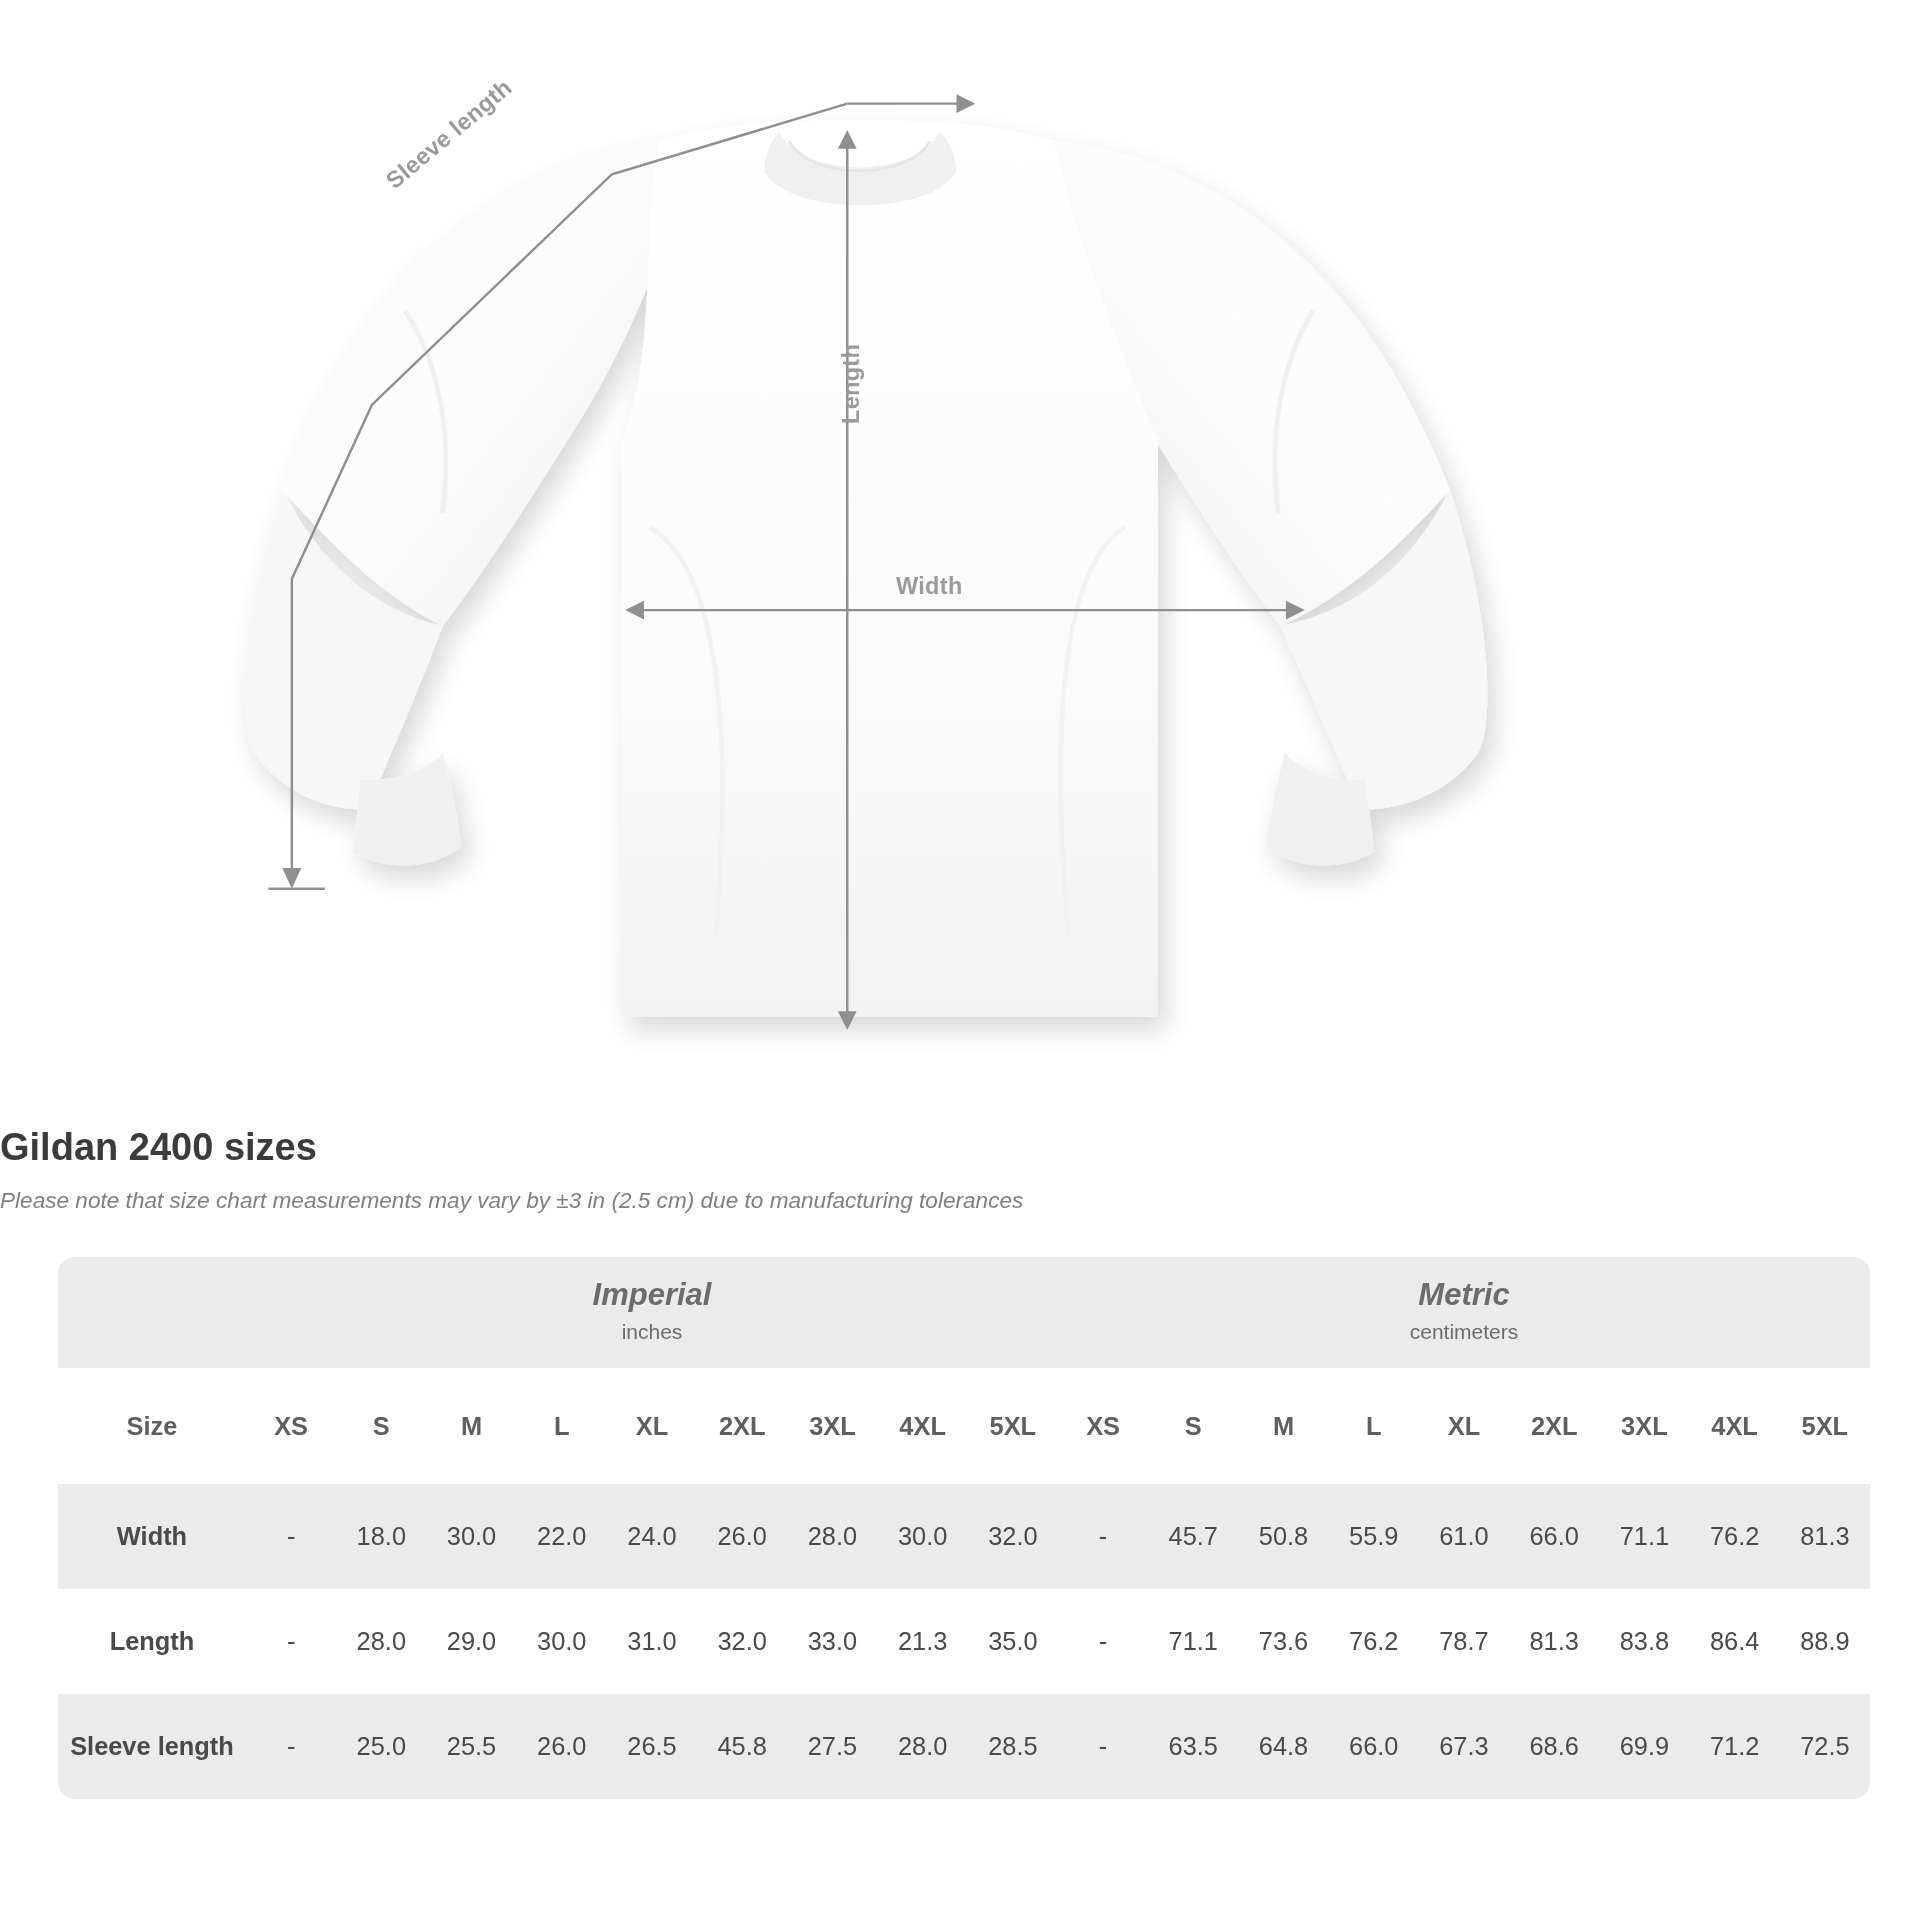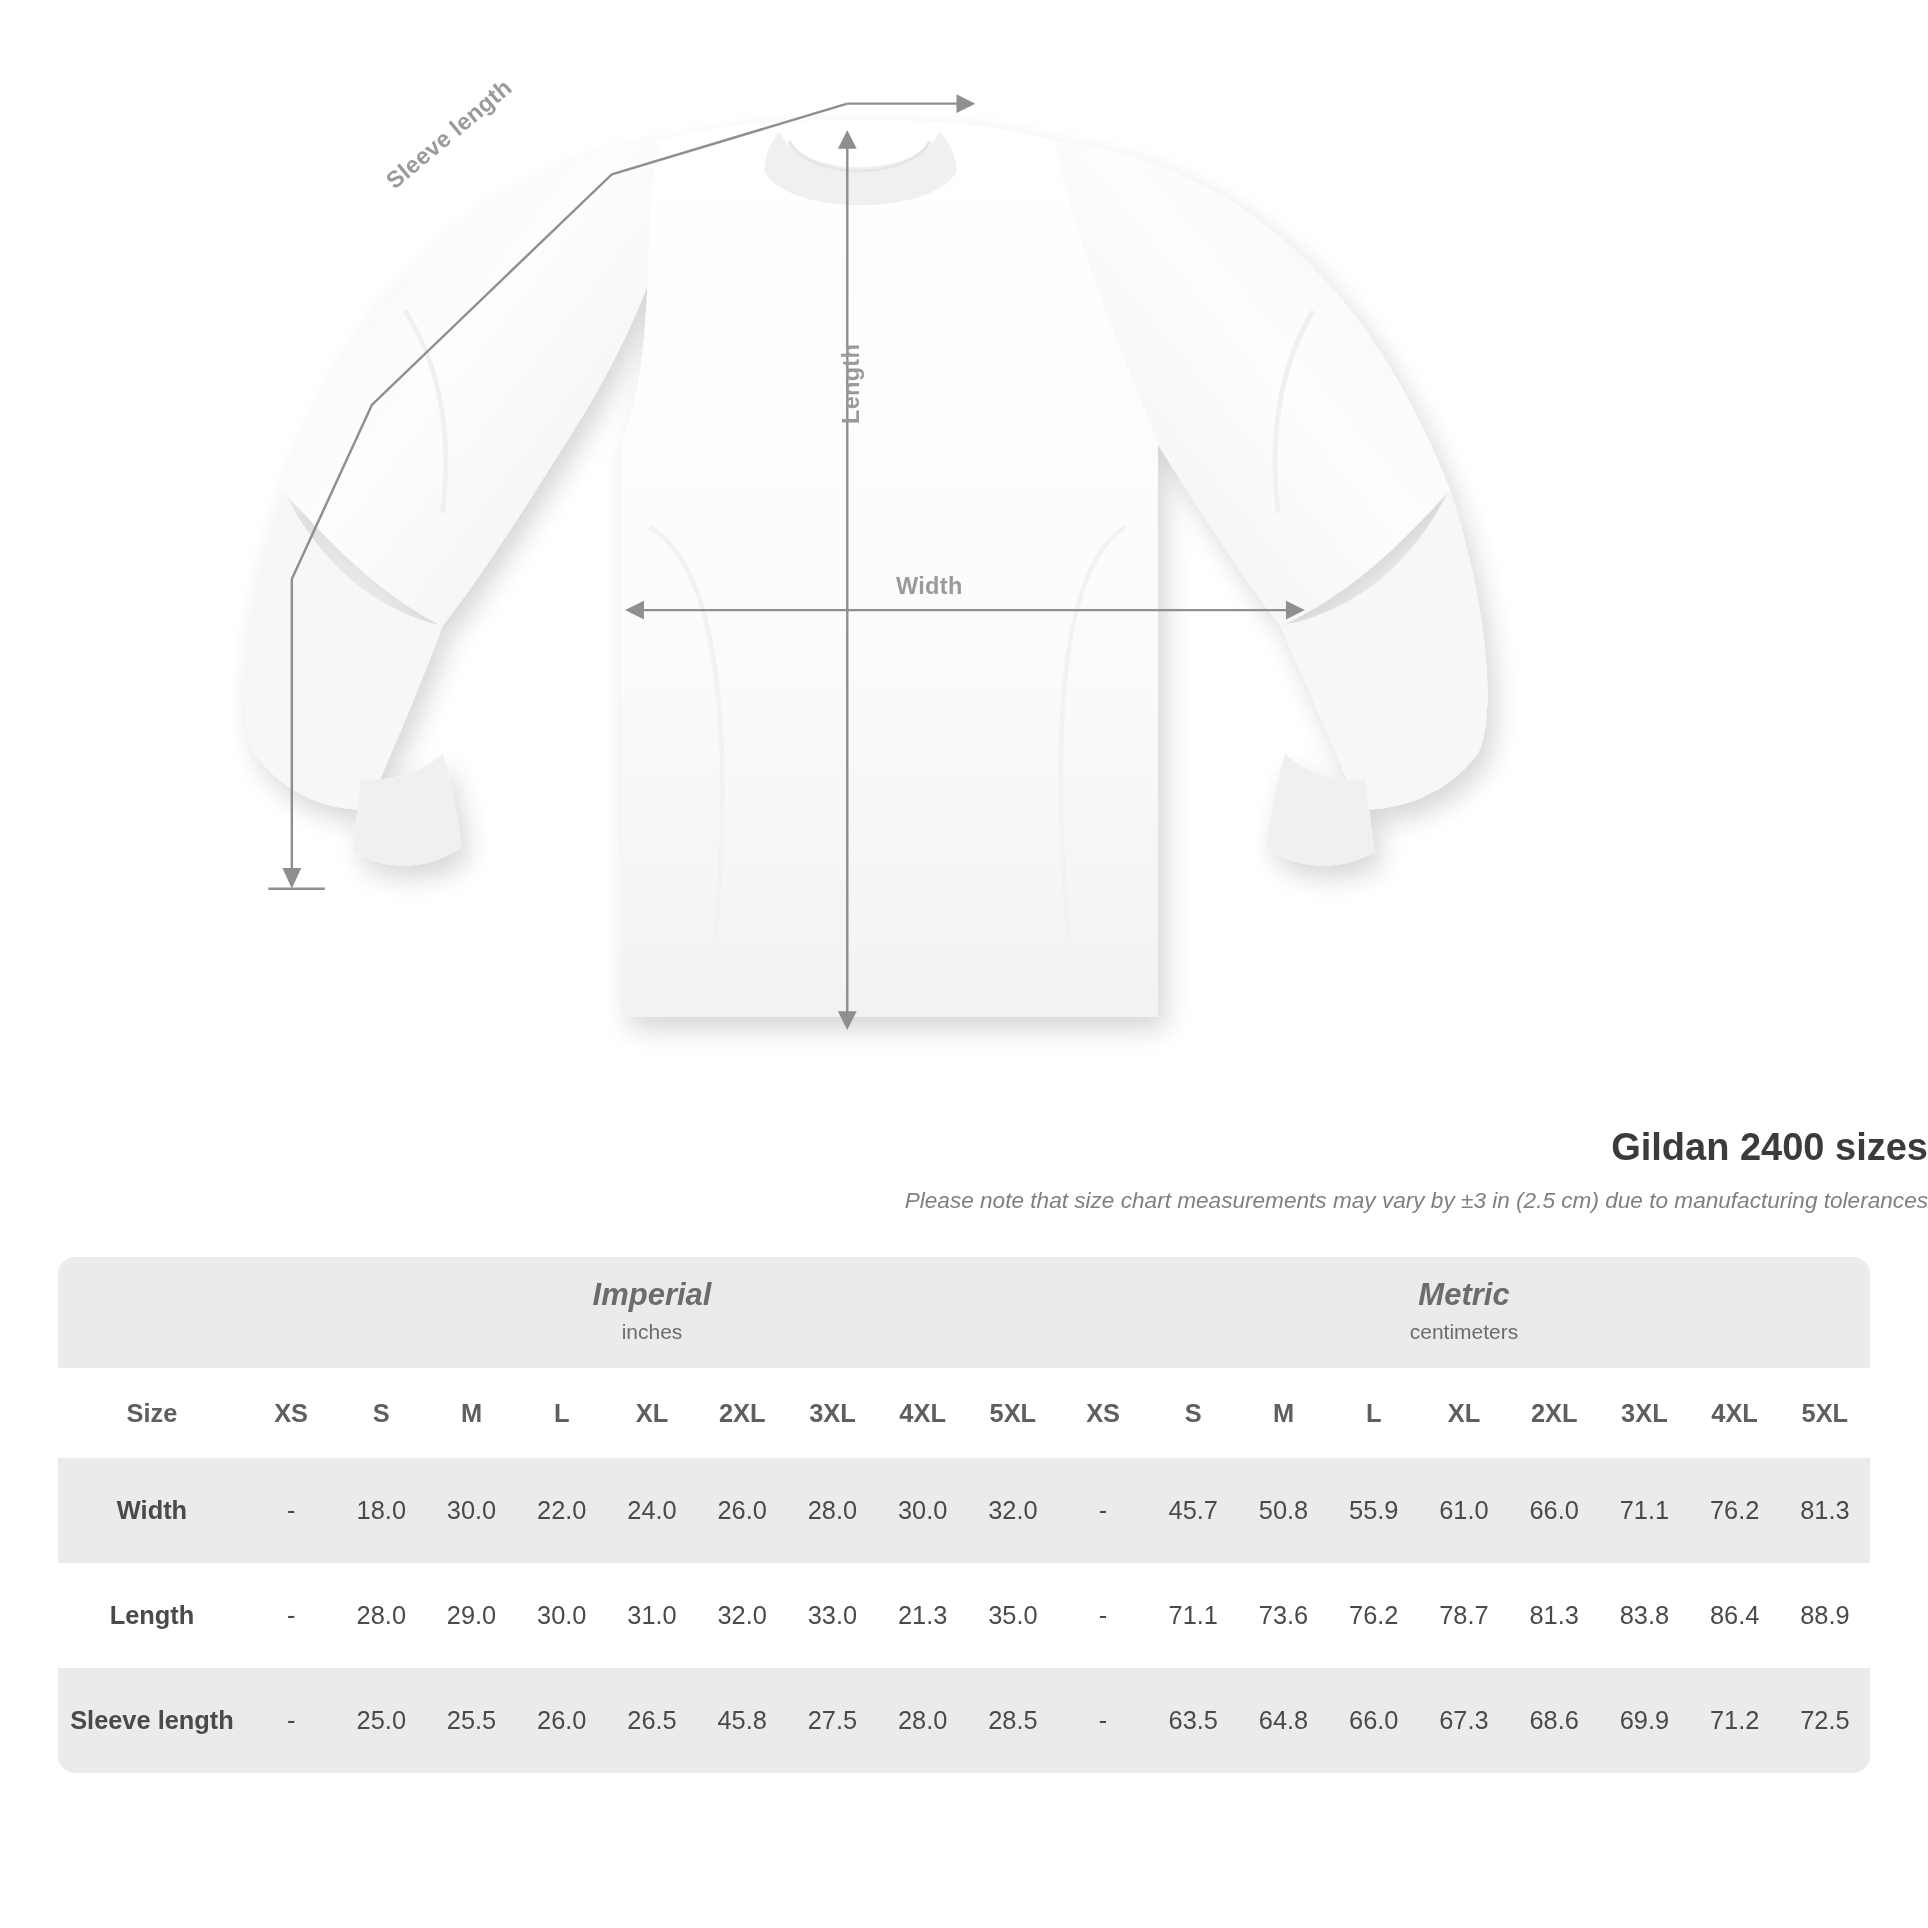--- a/index.html
+++ b/index.html
@@ -41,21 +41,21 @@
     transform-origin: left top;
   }
   .lbl-sleeve {
     left: 381px; top: 174px;
     transform: rotate(-40deg);
     transform-origin: left top;
   }
 
   
   .title-block {
-    text-align: right;
+    text-align: left;
     margin-top: 15px;
   }
   .chart-title {
     font-size: 38px;
     font-weight: bold;
     color: #3b3b3b;
     margin: 0 0 19px 0;
   }
   .chart-note {
     font-size: 22.6px;
@@ -92,21 +92,21 @@
     color: #6c6c6c;
     line-height: 1.25;
   }
   .unit-sub {
     font-size: 21px;
     color: #6c6c6c;
     line-height: 1.6;
   }
   .header-row td {
     background: #ffffff;
-    height: 90px;
+    height: 116px;
     font-size: 25.4px;
     font-weight: bold;
     color: #5f5f5f;
   }
   .row-label {
     font-size: 25.4px;
     font-weight: bold;
     color: #5f5f5f;
   }
   .data-row td {

